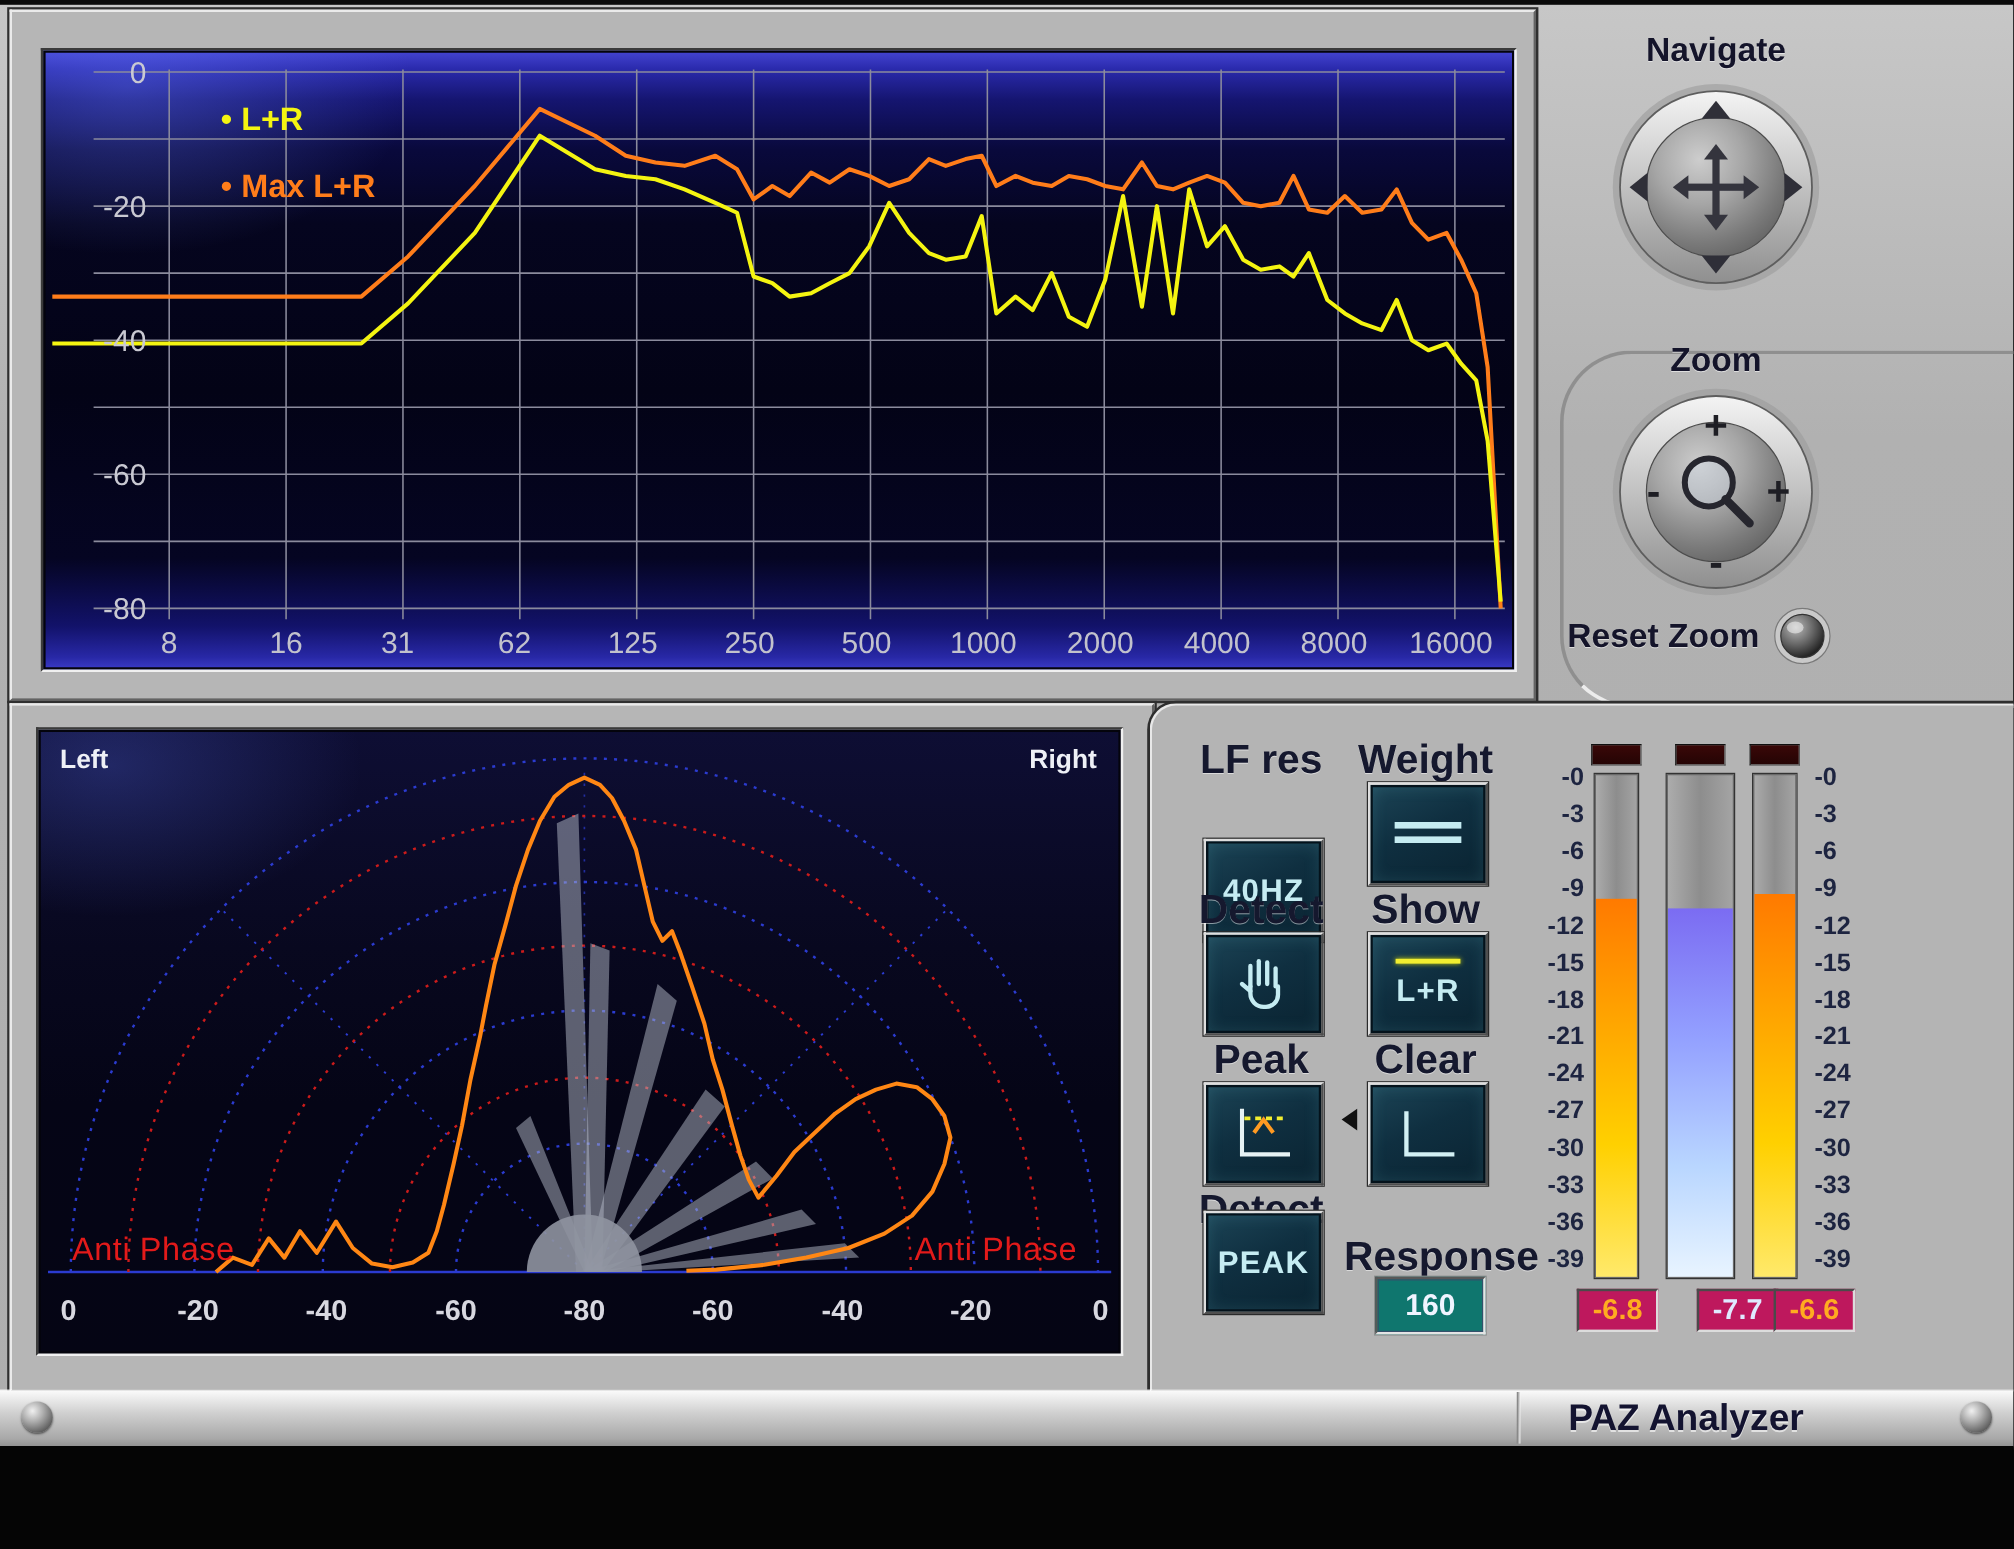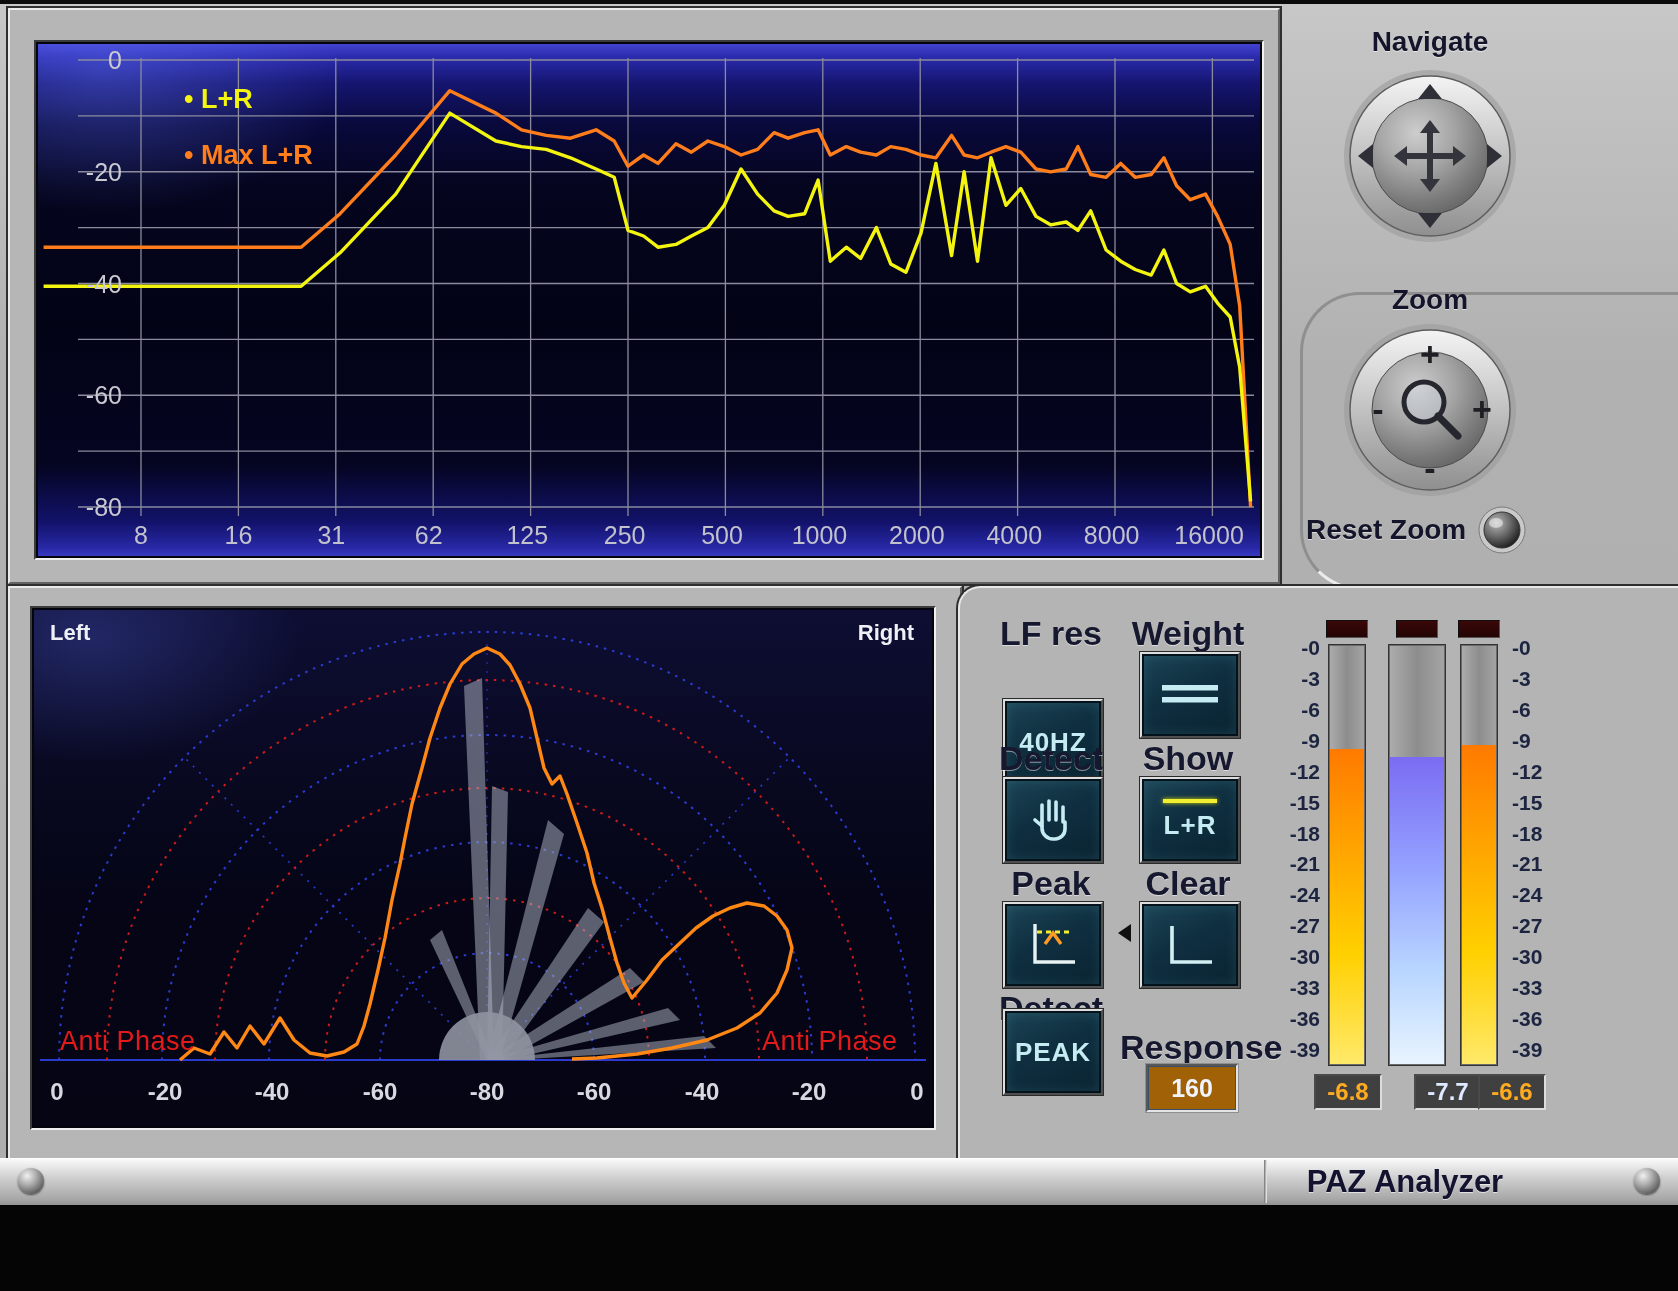--- a/index.html
+++ b/index.html
@@ -22,31 +22,31 @@
   .pad{position:absolute;}
   .reset-label{position:absolute;left:1306px;top:514px;width:170px;font-weight:bold;font-size:28px;color:#14142a;text-shadow:0 1px 0 rgba(255,255,255,.55);}
   .controls-panel{position:absolute;left:958px;top:586px;width:720px;height:570px;background:#b4b4b4;border:2px solid;border-color:#e8e8e8 #6a6a6a #6a6a6a #e8e8e8;box-shadow:0 0 0 2px #2e2e2e;border-radius:22px 0 0 0;}
   .ctl-label{position:absolute;font-weight:bold;font-size:34px;color:#15182e;text-align:center;text-shadow:0 1px 0 rgba(255,255,255,.5);}
   .ctl-btn{position:absolute;width:96px;height:82px;background:linear-gradient(155deg,#1c4456 0%,#0f2f40 45%,#0a2331 100%);
     border:2px solid;border-color:#dedede #4f4f4f #4f4f4f #dedede;
     box-shadow:inset 0 0 0 2px #04121b, inset 0 0 14px rgba(120,220,235,.18), 0 0 0 1px #2a2a2a;
     display:flex;flex-direction:column;align-items:center;justify-content:center;color:#c5ecf2;font-weight:bold;font-size:26px;letter-spacing:1px;cursor:pointer;}
   .show-line{width:54px;height:4px;background:#f2ee30;margin-bottom:7px;box-shadow:0 0 4px rgba(255,255,0,.8);}
   .ph-marker{position:absolute;left:158px;top:336px;width:0;height:0;border-top:9px solid transparent;border-bottom:9px solid transparent;border-right:13px solid #101010;}
-  .response-outer{position:absolute;left:186px;top:476px;width:88px;height:44px;background:#a16207;border:2px solid;border-color:#585858 #e4e4e4 #e4e4e4 #585858;
+  .response-outer{position:absolute;left:186px;top:476px;width:88px;height:44px;background:#0f766e;border:2px solid;border-color:#585858 #e4e4e4 #e4e4e4 #585858;
     box-shadow:0 0 0 1px #8f8f8f, inset 0 0 0 1px #35506b;display:flex;align-items:center;justify-content:center;color:#f0f4ff;font-size:25px;font-weight:bold;}
   .scale{position:absolute;top:48px;height:426px;display:flex;flex-direction:column;justify-content:space-between;font-weight:bold;font-size:21px;color:#1d2440;}
   .scale-l{left:322px;width:38px;align-items:flex-end;}
   .scale-r{left:552px;width:42px;align-items:flex-start;}
   .clip{position:absolute;top:32px;width:40px;height:16px;background:linear-gradient(#3a0808,#240404);border:1px solid;border-color:#101010 #555 #555 #101010;}
   .tube{position:absolute;top:56px;height:420px;background:linear-gradient(to right,#adadad,#8d8d8d 50%,#a5a5a5);border:1px solid #333;box-shadow:inset 0 0 0 1px #6a6a6a;}
   .tube .fill{position:absolute;left:1px;right:1px;bottom:1px;}
   .fill-amber{background:linear-gradient(to bottom,#ff7a00 0%,#ffa200 30%,#ffd000 65%,#ffe96a 100%);}
   .fill-blue{background:linear-gradient(to bottom,#7b6cf2 0%,#93a0ff 35%,#b9d6ff 70%,#e8f4ff 100%);}
-  .readout{position:absolute;top:486px;width:64px;height:32px;background:#404040;border:2px solid;border-color:#4a4a4a #dcdcdc #dcdcdc #4a4a4a;display:flex;align-items:center;justify-content:center;font-size:24px;font-weight:bold;}
+  .readout{position:absolute;top:486px;width:64px;height:32px;background:#be185d;border:2px solid;border-color:#4a4a4a #dcdcdc #dcdcdc #4a4a4a;display:flex;align-items:center;justify-content:center;font-size:24px;font-weight:bold;}
   .readout.amber{color:#ffab20;}
   .readout.blue{color:#dfe9ff;}
   .statusbar{position:absolute;left:0;top:1158px;width:1678px;height:47px;background:linear-gradient(#fafafa,#cfcfcf 40%,#a8a8a8 85%,#8f8f8f);border-top:1px solid #fff;border-bottom:2px solid #3a3a3a;}
   .sb-sep{position:absolute;left:1264px;top:1160px;width:3px;height:43px;background:linear-gradient(to right,#6f6f6f,#f5f5f5);}
   .app-title{position:absolute;left:1290px;top:1164px;width:230px;text-align:center;font-weight:bold;font-size:31px;color:#131330;text-shadow:0 1px 0 rgba(255,255,255,.6);}
   .screw{position:absolute;width:26px;height:26px;border-radius:50%;
     background:radial-gradient(circle at 35% 30%,#f0f0f0,#b0b0b0 35%,#606060 75%,#3a3a3a);box-shadow:0 1px 2px rgba(0,0,0,.6);}
   .bottom-black{position:absolute;left:0;top:1205px;width:1678px;height:86px;background:#050505;}
 </style>
 </head>

